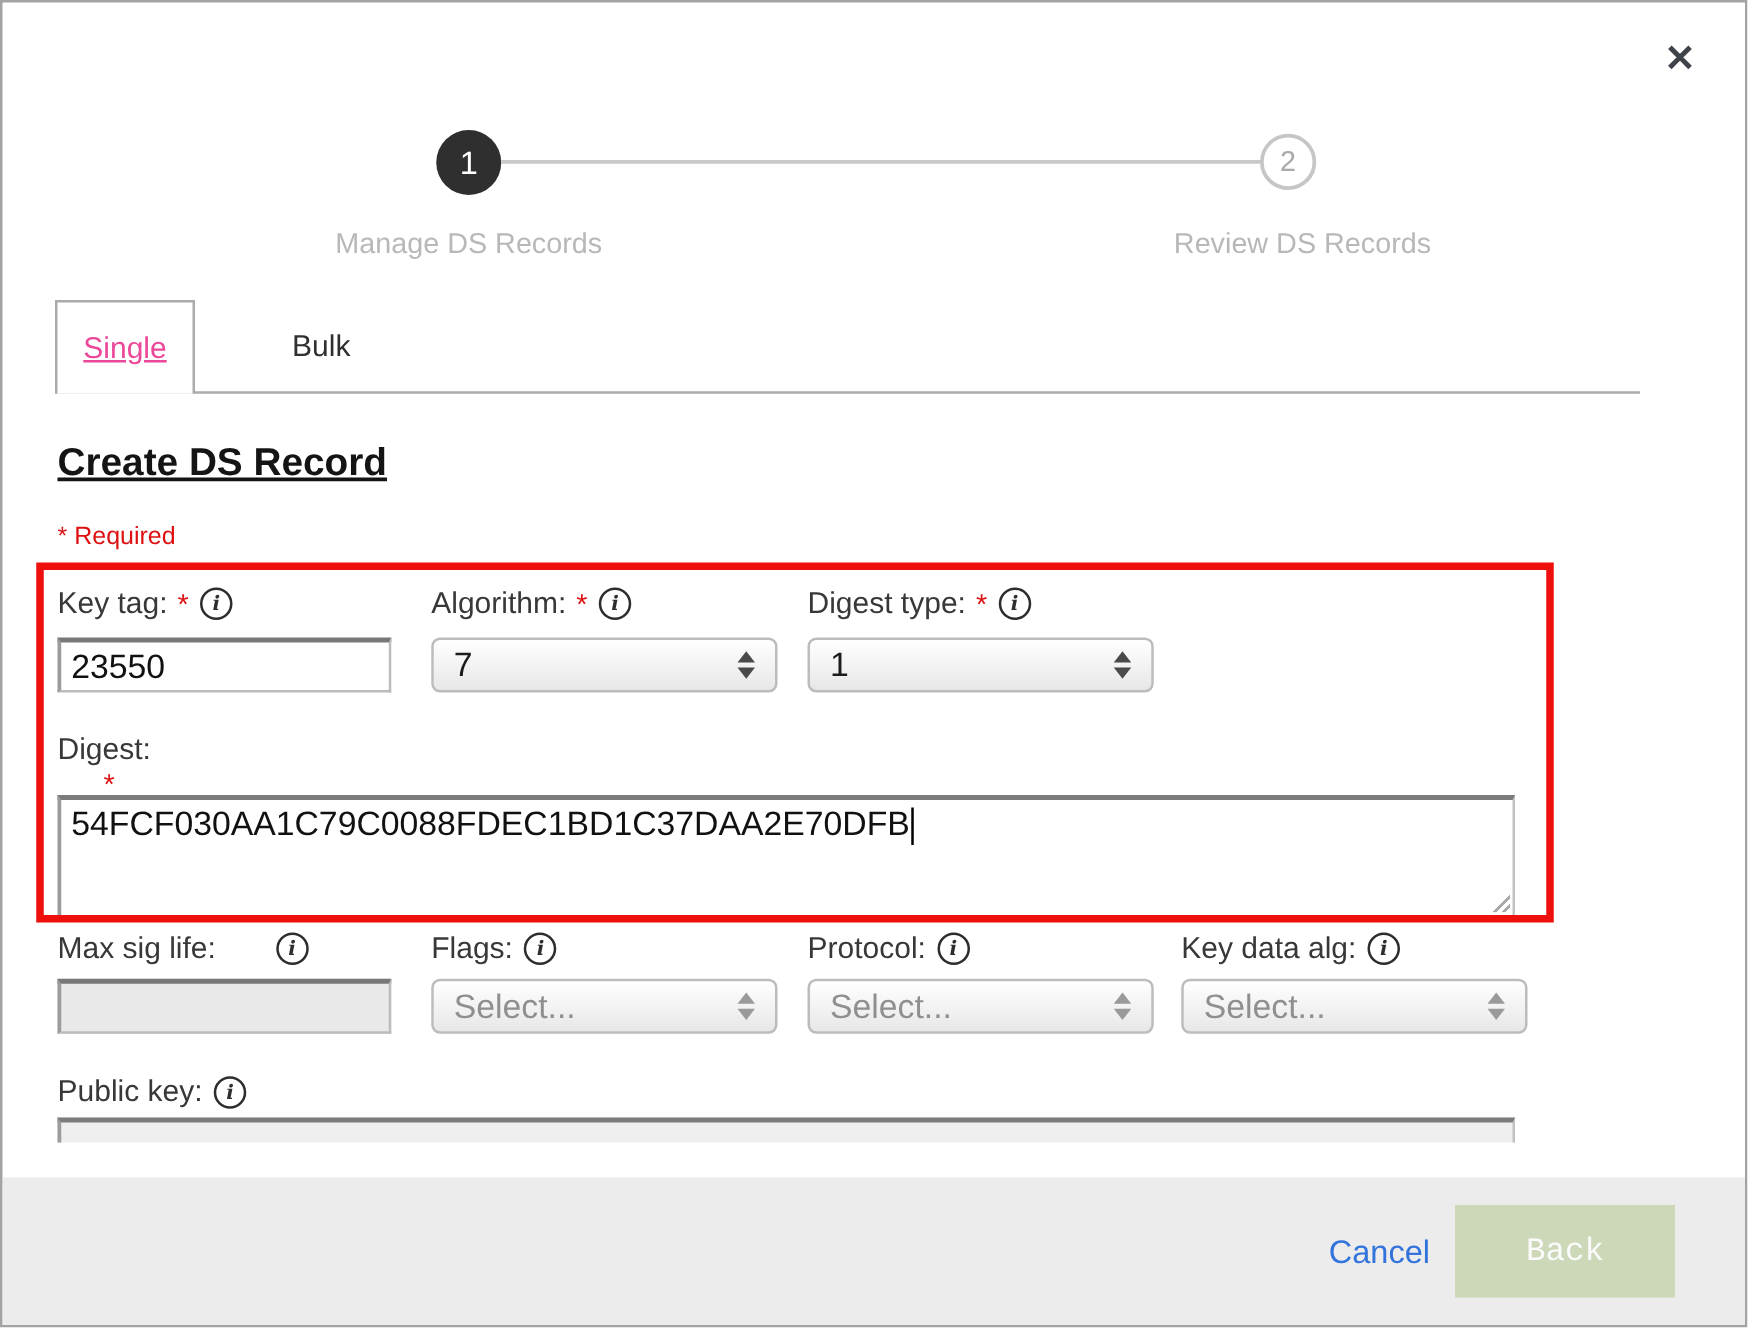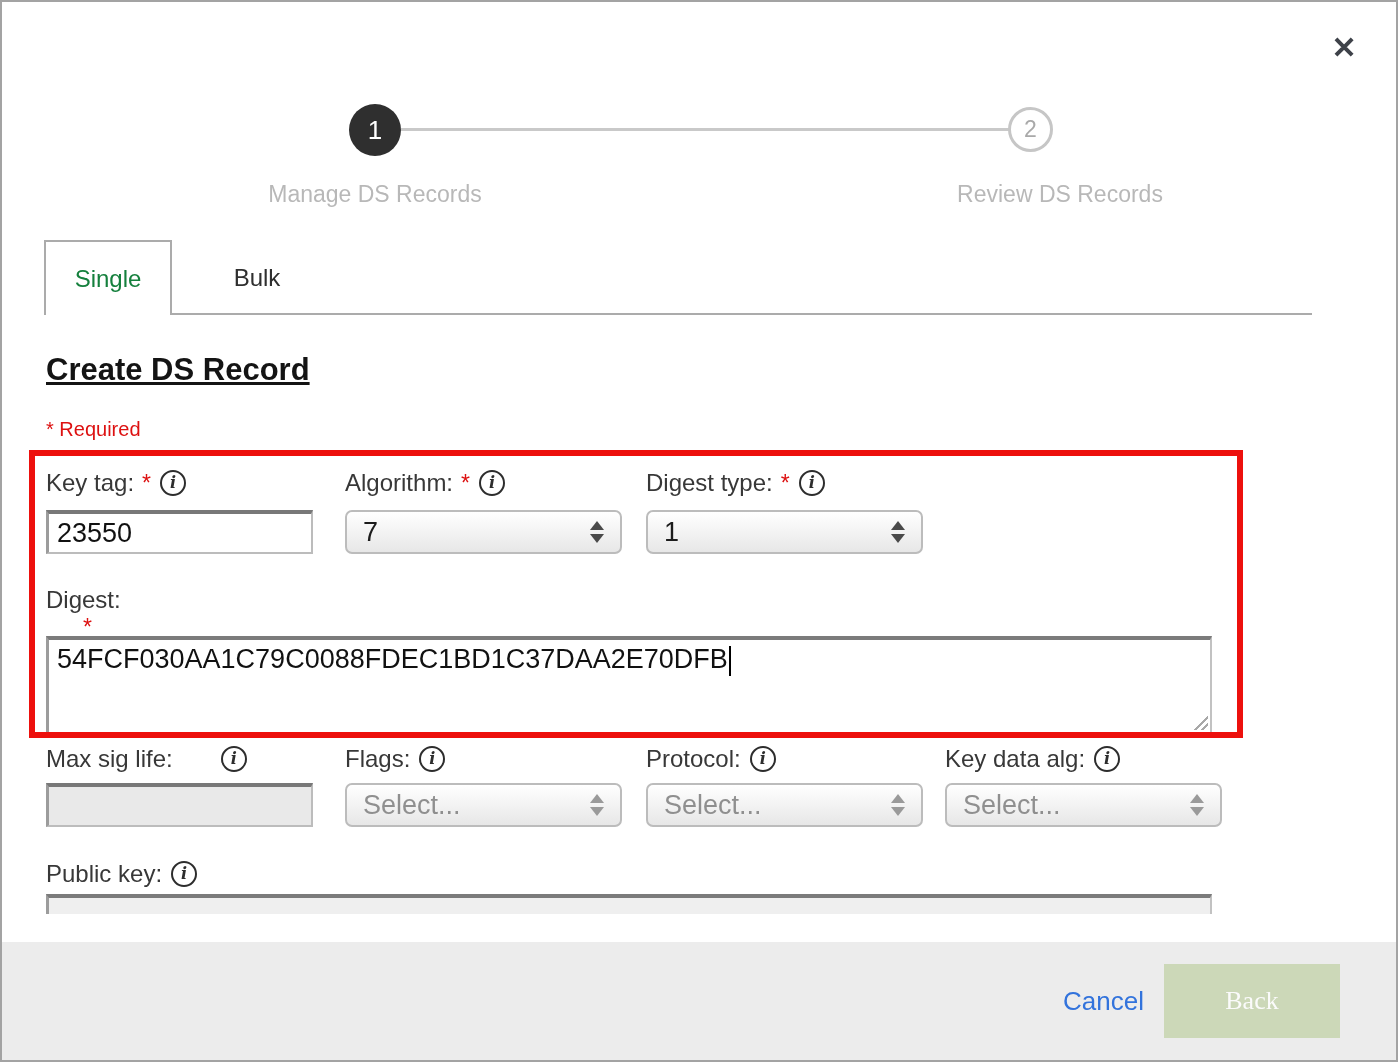--- a/index.html
+++ b/index.html
@@ -27,26 +27,26 @@
   .step-connector {
     position:absolute; left:399px; top:126px; width:608px; height:3px; background:#c9c9c9;
   }
   .step-circle-inactive {
     position:absolute; left:1006px; top:105px; width:45px; height:45px;
     border-radius:50%; background:#fff; border:3px solid #c6c6c6; color:#a9a9a9;
     font-size:23px; display:flex; align-items:center; justify-content:center;
   }
   .step-label { position:absolute; top:179px; width:400px; text-align:center; font-size:23px; color:#b8b8b8; }
   .step-label.s1 { left:173px; }
-  .step-label.s2 { left:858px; }
+  .step-label.s2 { left:840px; }
 
   
   .tab-underline { position:absolute; left:42px; top:311px; width:1268px; height:2px; background:#ababab; z-index:1; }
   .tab { position:absolute; top:238px; height:75px; display:flex; align-items:center; justify-content:center; font-size:24px; z-index:2; cursor:pointer; }
-  .tab.active { left:42px; width:128px; background:#fff; border:2px solid #ababab; border-bottom:none; color:#15803d; }
+  .tab.active { left:42px; width:112px; background:#fff; border:2px solid #ababab; border-bottom:none; color:#ec4899;text-decoration:underline; }
   .tab.inactive { left:182px; width:146px; color:#2f2f2f; }
 
   .page-title { position:absolute; left:44px; top:350px; font-size:31px; font-weight:700; color:#141414;text-decoration:underline; }
   .required-note { position:absolute; left:44px; top:416px; font-size:20px; color:#dd1111; }
 
   
   .field-label { position:absolute; display:flex; align-items:center; font-size:24px; color:#383838; height:30px; }
   .req-star { color:#dd1111; font-size:23px; margin-left:8px; }
   .info-icon {
     width:26px; height:26px; border:2.5px solid #2d2d2d; border-radius:50%;
@@ -102,21 +102,21 @@
     border:6px solid #ed100d; pointer-events:none; z-index:5;
   }
 
   
   .footer {
     position:absolute; left:0; top:940px; width:1394px; height:118px;
     background:#ececec; display:flex; align-items:center; justify-content:flex-end;
     gap:20px; padding-right:56px;
   }
   .cancel-link { background:none; border:none; color:#3273dc; font-size:26px; cursor:pointer; margin-right:0px; font-family:"Liberation Sans", sans-serif; }
-  .back-btn { width:176px; height:74px; background:#ccd8b8; border:none; color:#fbfbfb; font-size:26px; font-family:Liberation Serif, serif; }
+  .back-btn { width:176px; height:74px; background:#ccd8b8; border:none; color:#fbfbfb; font-size:26px; font-family:Liberation Mono, monospace; }
   .next-btn { width:176px; height:74px; background:#5b9b0c; border:none; border-bottom:5px solid #4d800d; color:#fff; font-size:26px; cursor:pointer; font-family:"Liberation Sans", sans-serif; }
 </style>
 </head>
 <body>
 
 <div class="modal">
 
   <button class="close-btn">✕</button>
 
   <div>

